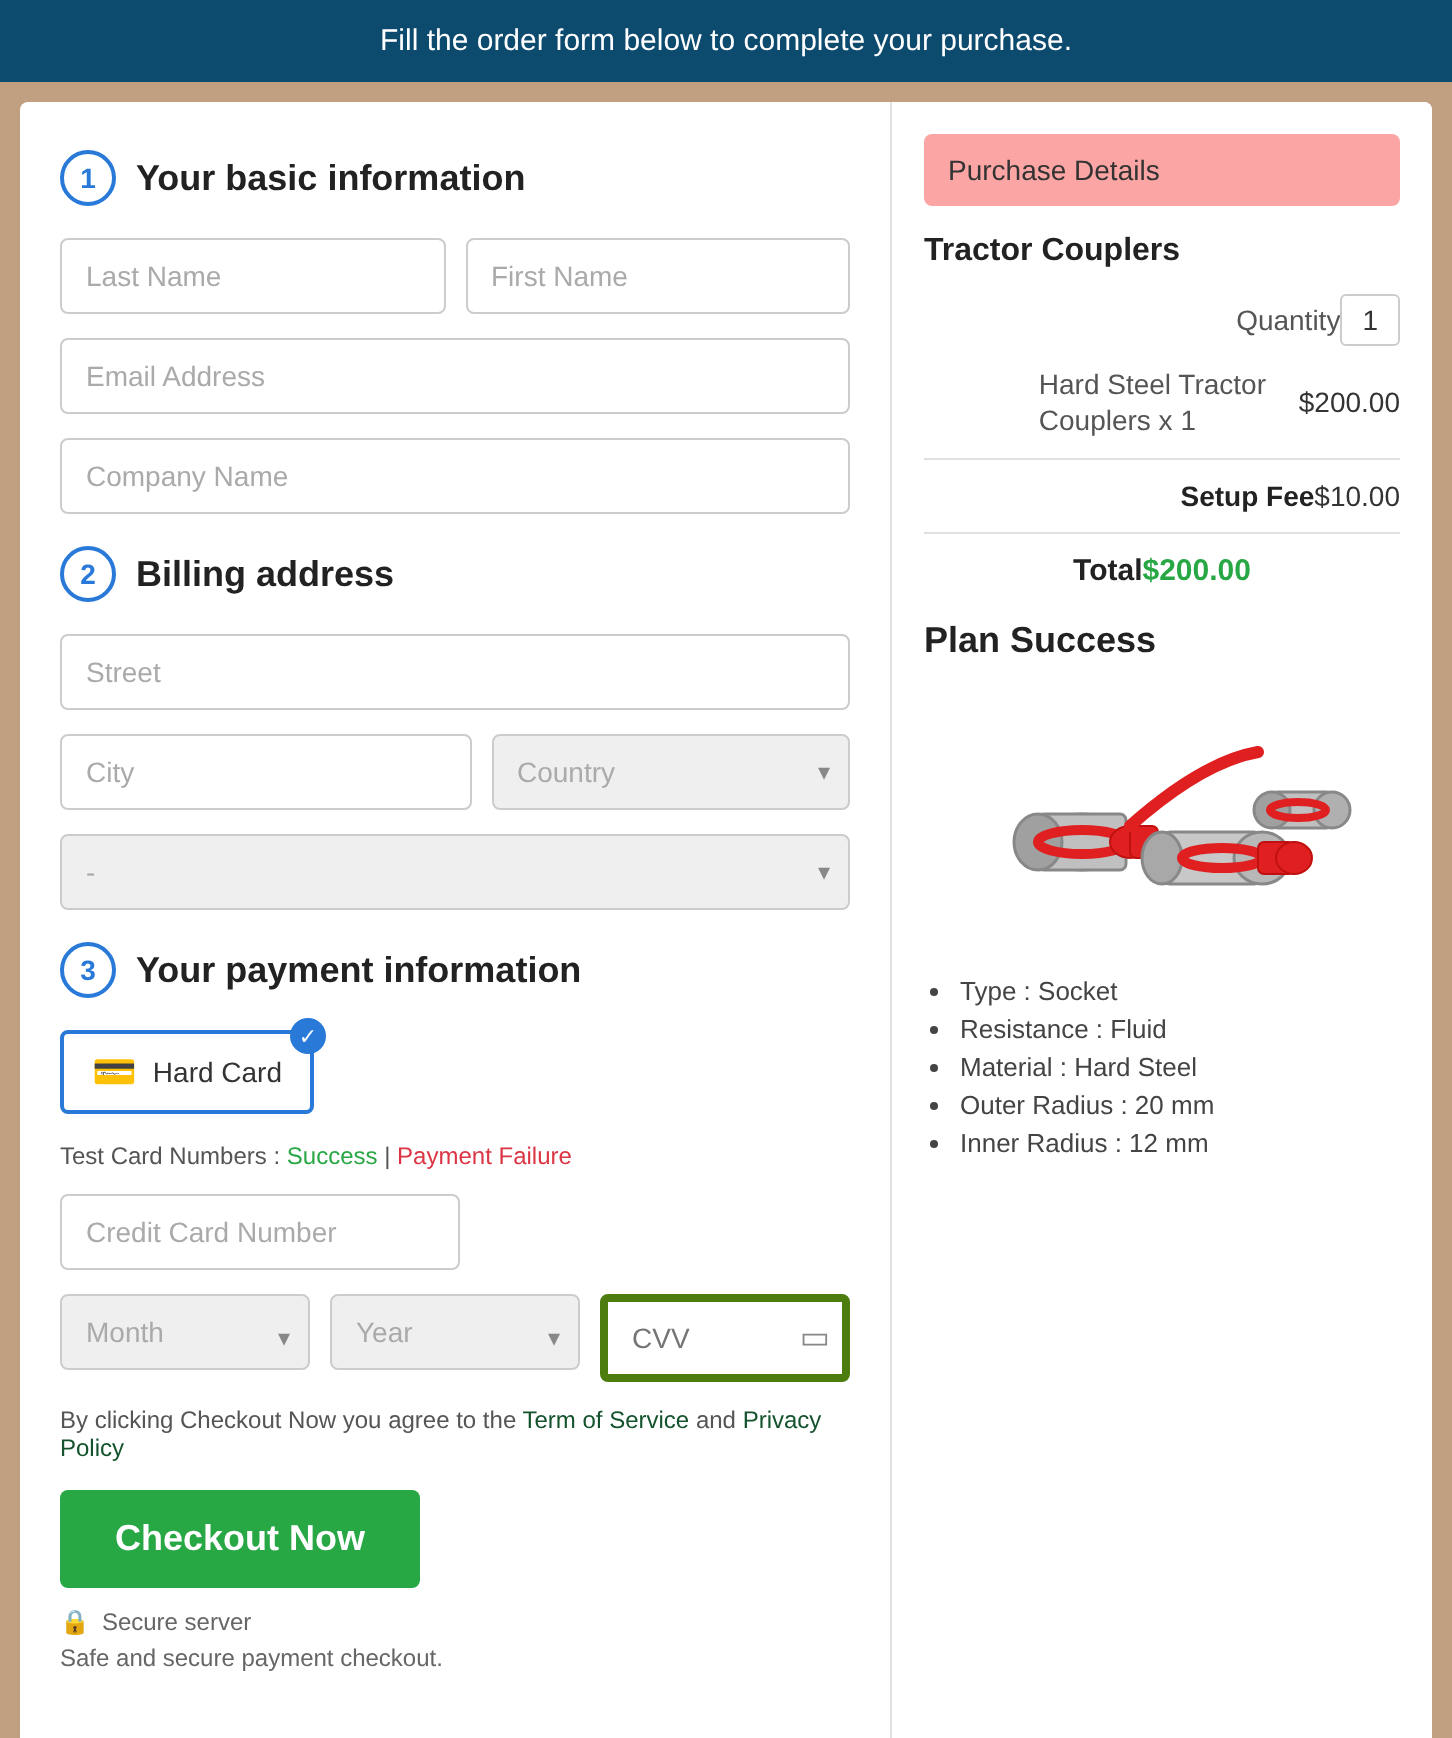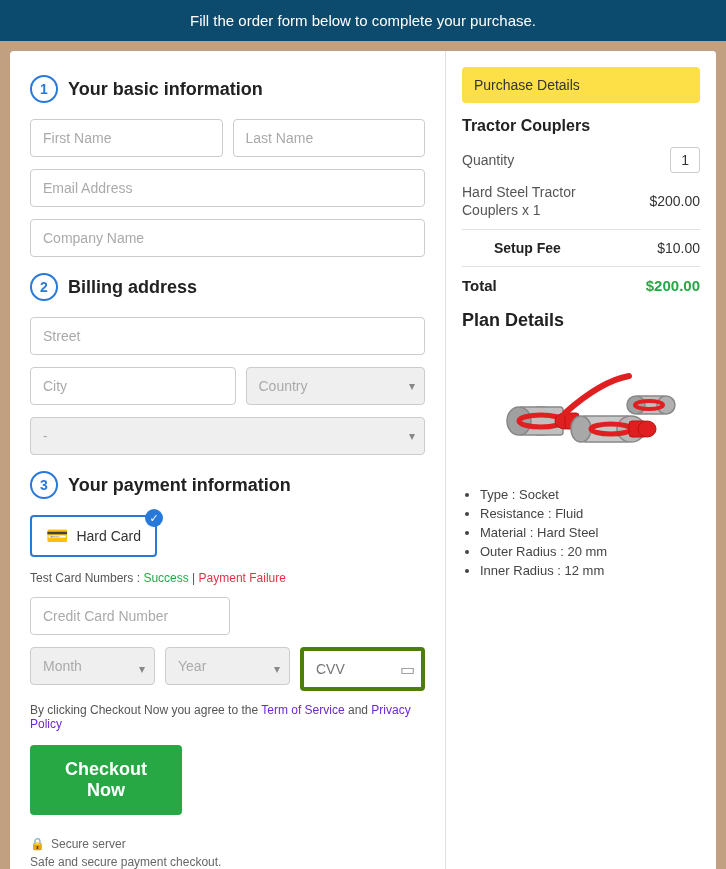--- a/index.html
+++ b/index.html
@@ -171,65 +171,65 @@
       color: #888;
       font-size: 16px;
     }
     .terms-text {
       font-size: 12px;
       color: #555;
       margin-bottom: 14px;
     }
     .terms-text a {
       text-decoration: none;
-      color: #6d28d9;
+      color: #14532d;
     }
     .checkout-btn {
-      width: 152px;
+      width: 180px;
       padding: 14px;
       background: #28a745;
       color: white;
       border: none;
       border-radius: 4px;
       font-size: 18px;
       font-weight: bold;
       cursor: pointer;
       display: block;
-      margin-bottom: 22px;
+      margin-bottom: 10px;
     }
     .secure-info {
       display: flex;
       align-items: center;
       gap: 6px;
       color: #666;
       font-size: 12px;
       margin-bottom: 4px;
     }
     .secure-text-sub {
       font-size: 12px;
       color: #666;
     }
     
     .purchase-details-header {
-      background: #fde047;
+      background: #fca5a5;
       padding: 10px 12px;
       border-radius: 4px;
       font-size: 14px;
       color: #333;
       margin-bottom: 14px;
     }
     .product-title {
       font-size: 16px;
       font-weight: bold;
       color: #222;
       margin-bottom: 12px;
     }
     .detail-row {
       display: flex;
-      justify-content: space-between;
+      justify-content: flex-end;
       align-items: center;
       margin-bottom: 10px;
       font-size: 14px;
       color: #555;
     }
     .quantity-box {
       border: 1px solid #ccc;
       padding: 4px 10px;
       border-radius: 3px;
       font-size: 14px;
@@ -240,21 +240,21 @@
       color: #333;
       font-weight: 500;
     }
     .divider-line {
       border: none;
       border-top: 1px solid #e0e0e0;
       margin: 10px 0;
     }
     .total-row {
       display: flex;
-      justify-content: space-between;
+      justify-content: center;
       align-items: center;
       font-size: 15px;
       font-weight: bold;
       color: #222;
       margin-bottom: 16px;
     }
     .total-price {
       color: #28a745;
       font-weight: bold;
     }
@@ -294,22 +294,22 @@
     <div class="left-panel">
 
       <div class="form-section section-divider">
         <div class="section-header">
           <div class="step-circle">
             <span>1</span>
           </div>
           <span class="section-title">Your basic information</span>
         </div>
         <div class="form-row">
+          <input class="form-input" type="text" placeholder="Last Name" style="">
           <input class="form-input" type="text" placeholder="First Name" style="">
-          <input class="form-input" type="text" placeholder="Last Name" style="">
         </div>
         <div class="form-row">
           <input class="form-input" type="email" placeholder="Email Address" style="">
         </div>
         <div class="form-row">
           <input class="form-input" type="text" placeholder="Company Name" style="">
         </div>
       </div>
 
       <div class="form-section section-divider">
@@ -426,21 +426,21 @@
         <span class="price">$10.00</span>
       </div>
 
       <hr class="divider-line">
 
       <div class="total-row">
         <span>Total</span>
         <span class="total-price">$200.00</span>
       </div>
 
-      <div class="plan-details-title">Plan Details</div>
+      <div class="plan-details-title">Plan Success</div>
 
       <div class="product-image-area">
         <svg class="product-svg" viewBox="0 0 200 130" xmlns="http://www.w3.org/2000/svg">
 
           <ellipse cx="60" cy="80" rx="22" ry="14" fill="#b0b0b0" stroke="#888" stroke-width="1.5"></ellipse>
           <rect x="38" y="66" width="44" height="28" rx="3" fill="#c0c0c0" stroke="#888" stroke-width="1.5"></rect>
           <ellipse cx="38" cy="80" rx="12" ry="14" fill="#a0a0a0" stroke="#888" stroke-width="1.5"></ellipse>
 
           <ellipse cx="60" cy="80" rx="22" ry="6" fill="none" stroke="#e02020" stroke-width="5"></ellipse>
 

